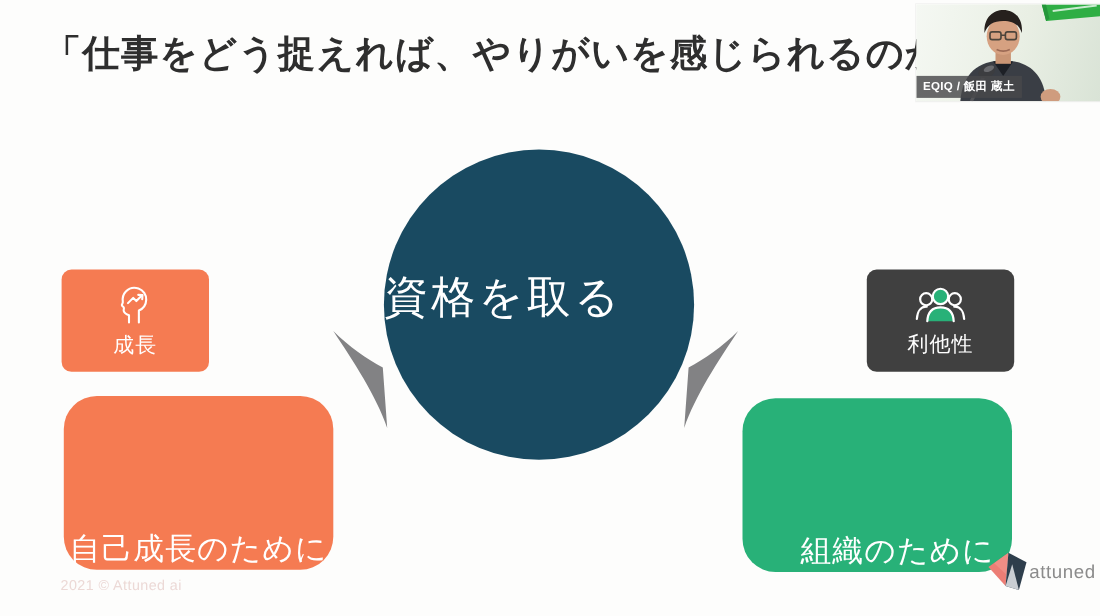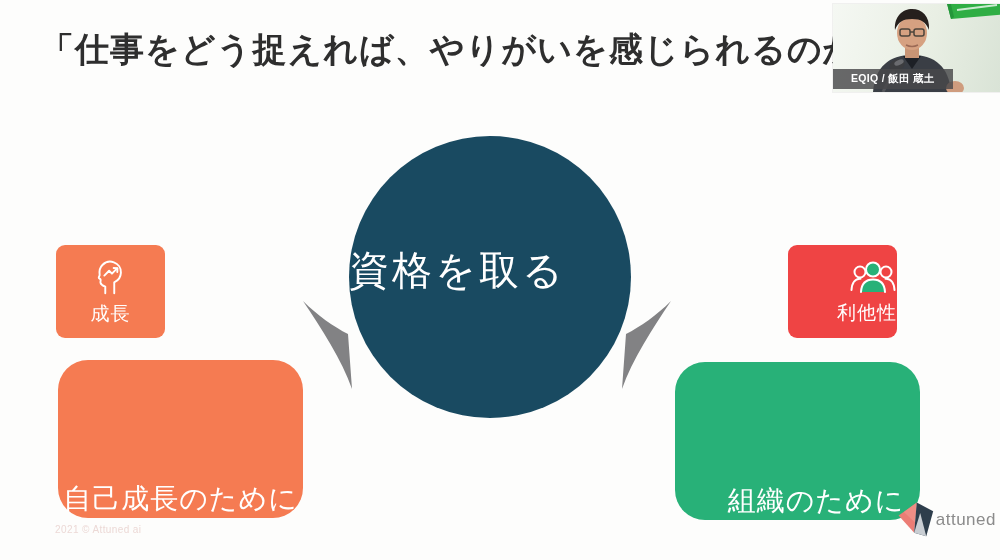--- a/index.html
+++ b/index.html
@@ -20,61 +20,61 @@
   
   .webcam{
     position:absolute;left:833px;top:4px;width:167px;height:88px;
     background:linear-gradient(105deg,#f5f8f3 0%,#e9efe4 55%,#d9e3d6 100%);
     overflow:hidden;box-shadow:0 0 0 1px rgba(0,0,0,0.05);
   }
   .webcam svg{position:absolute;left:0;top:0;}
   .speaker-label{
     position:absolute;left:0;bottom:3px;
     background:rgba(72,72,74,0.82);color:#fff;
-    font-size:10.5px;font-weight:700;padding:3px 18px;letter-spacing:.3px;
+    font-size:10.5px;font-weight:700;padding:3px 6px;letter-spacing:.3px;
     white-space:nowrap;
   }
 
   
   .circle{
     position:absolute;left:349px;top:136px;width:282px;height:282px;
     border-radius:50%;background:#194a61;
     display:flex;align-items:center;justify-content:flex-start;
   }
   .circle-label{
     color:#fff;font-size:40px;font-weight:500;letter-spacing:3px;
     margin-top:-14px;white-space:nowrap;
   }
 
   
   .arrows{position:absolute;left:0;top:0;width:1000px;height:560px;pointer-events:none;}
 
   
   .tag-box{
-    position:absolute;width:109px;height:93px;border-radius:9px;
+    position:absolute;width:134px;height:93px;border-radius:9px;
     display:flex;flex-direction:column;align-items:center;justify-content:center;
     gap:3px;color:#fff;
   }
   .tag-box.orange{left:56px;top:245px;background:#f57b52;}
-  .tag-box.green{left:788px;top:245px;background:#ef4444;align-items:flex-end;}
+  .tag-box.green{left:788px;top:245px;background:#404040;}
   .tag-label{font-size:19px;font-weight:500;letter-spacing:1px;}
 
   
   .big-box{
     position:absolute;width:245px;height:158px;border-radius:30px;
     display:flex;align-items:flex-end;justify-content:center;color:#fff;
   }
   .big-box.orange{left:58px;top:360px;background:#f57b52;}
   .big-box.green{left:675px;top:362px;background:#28b178;padding-left:37px;}
   .big-label{font-size:28px;font-weight:500;letter-spacing:1px;white-space:nowrap;}
 
   
   .copyright{
     position:absolute;left:55px;top:524px;
-    font-size:10px;color:#ecd9d6;letter-spacing:.4px;
+    font-size:13px;color:#ecd9d6;letter-spacing:.4px;
   }
   .brand{
     position:absolute;left:896px;top:488px;width:100px;height:62px;
     display:flex;flex-direction:row;align-items:center;
   }
   .brand-text{
     color:#8b8b8b;font-size:17px;letter-spacing:.5px;margin-top:1px;
   }
 </style>
 </head>

